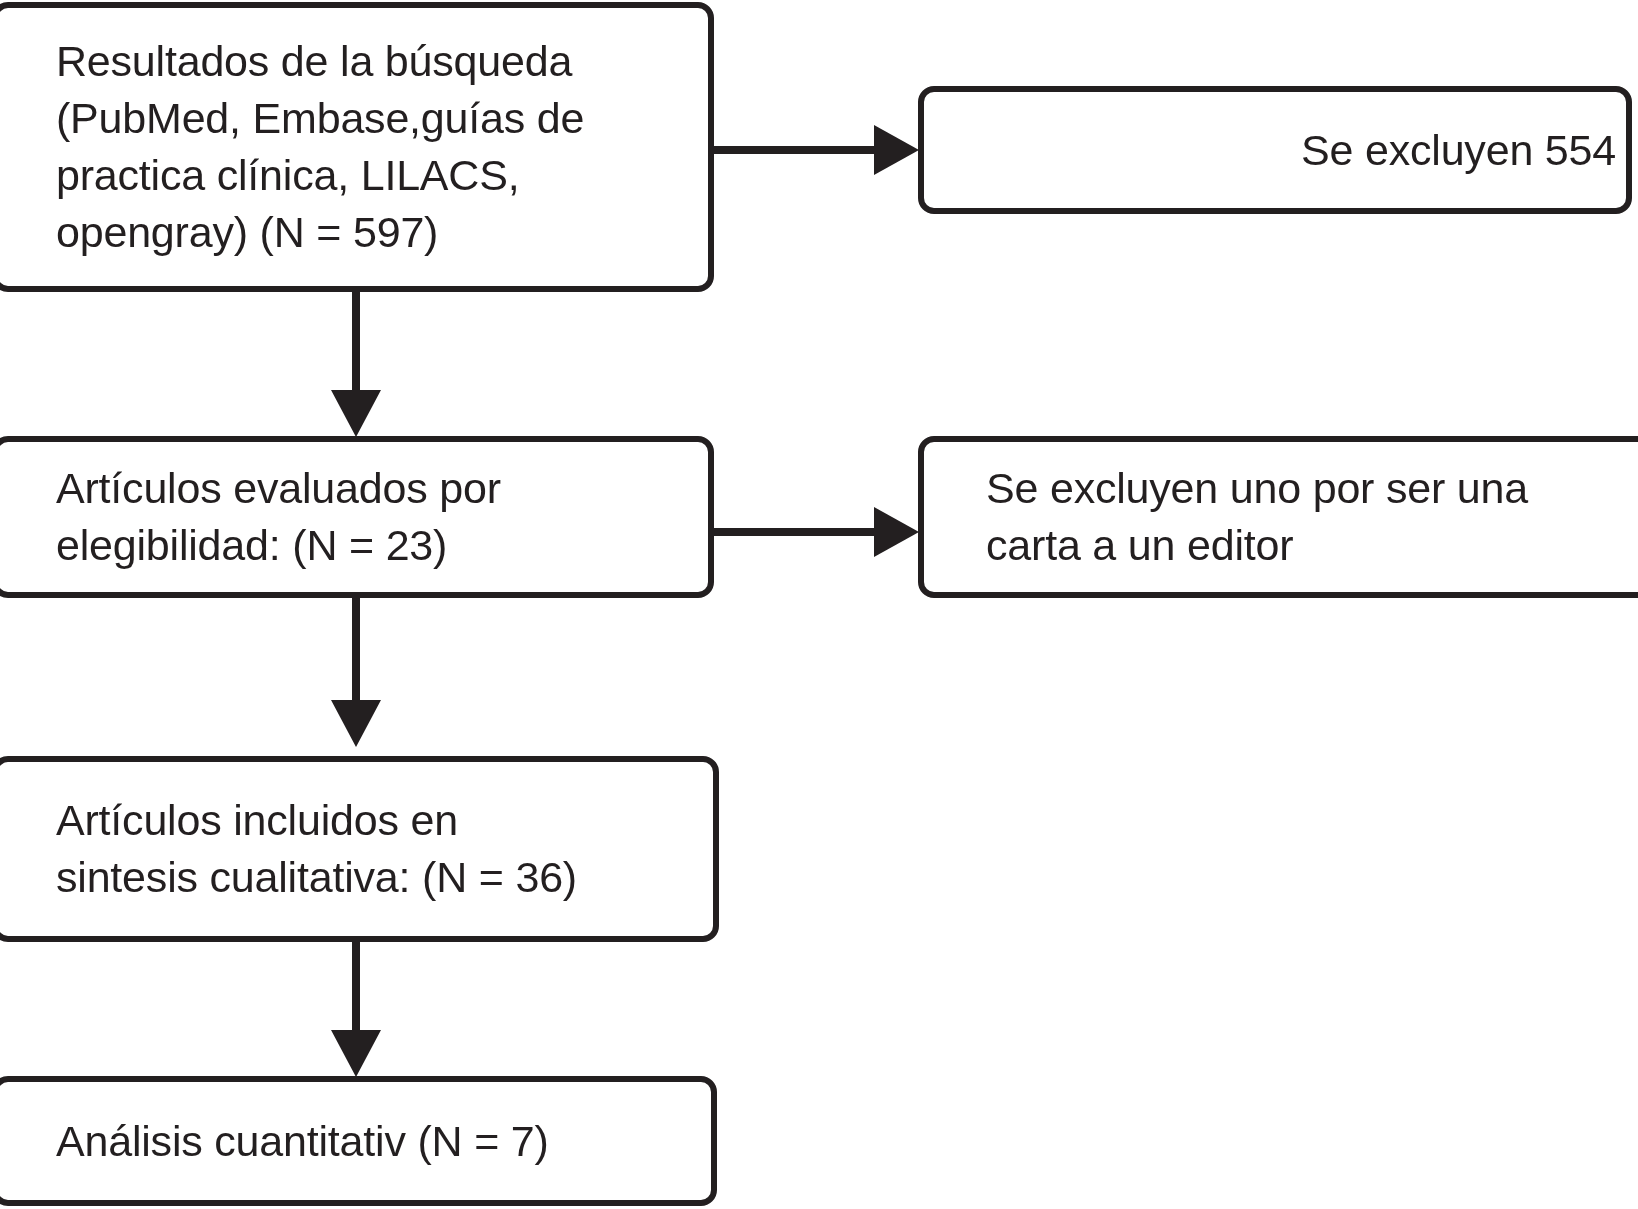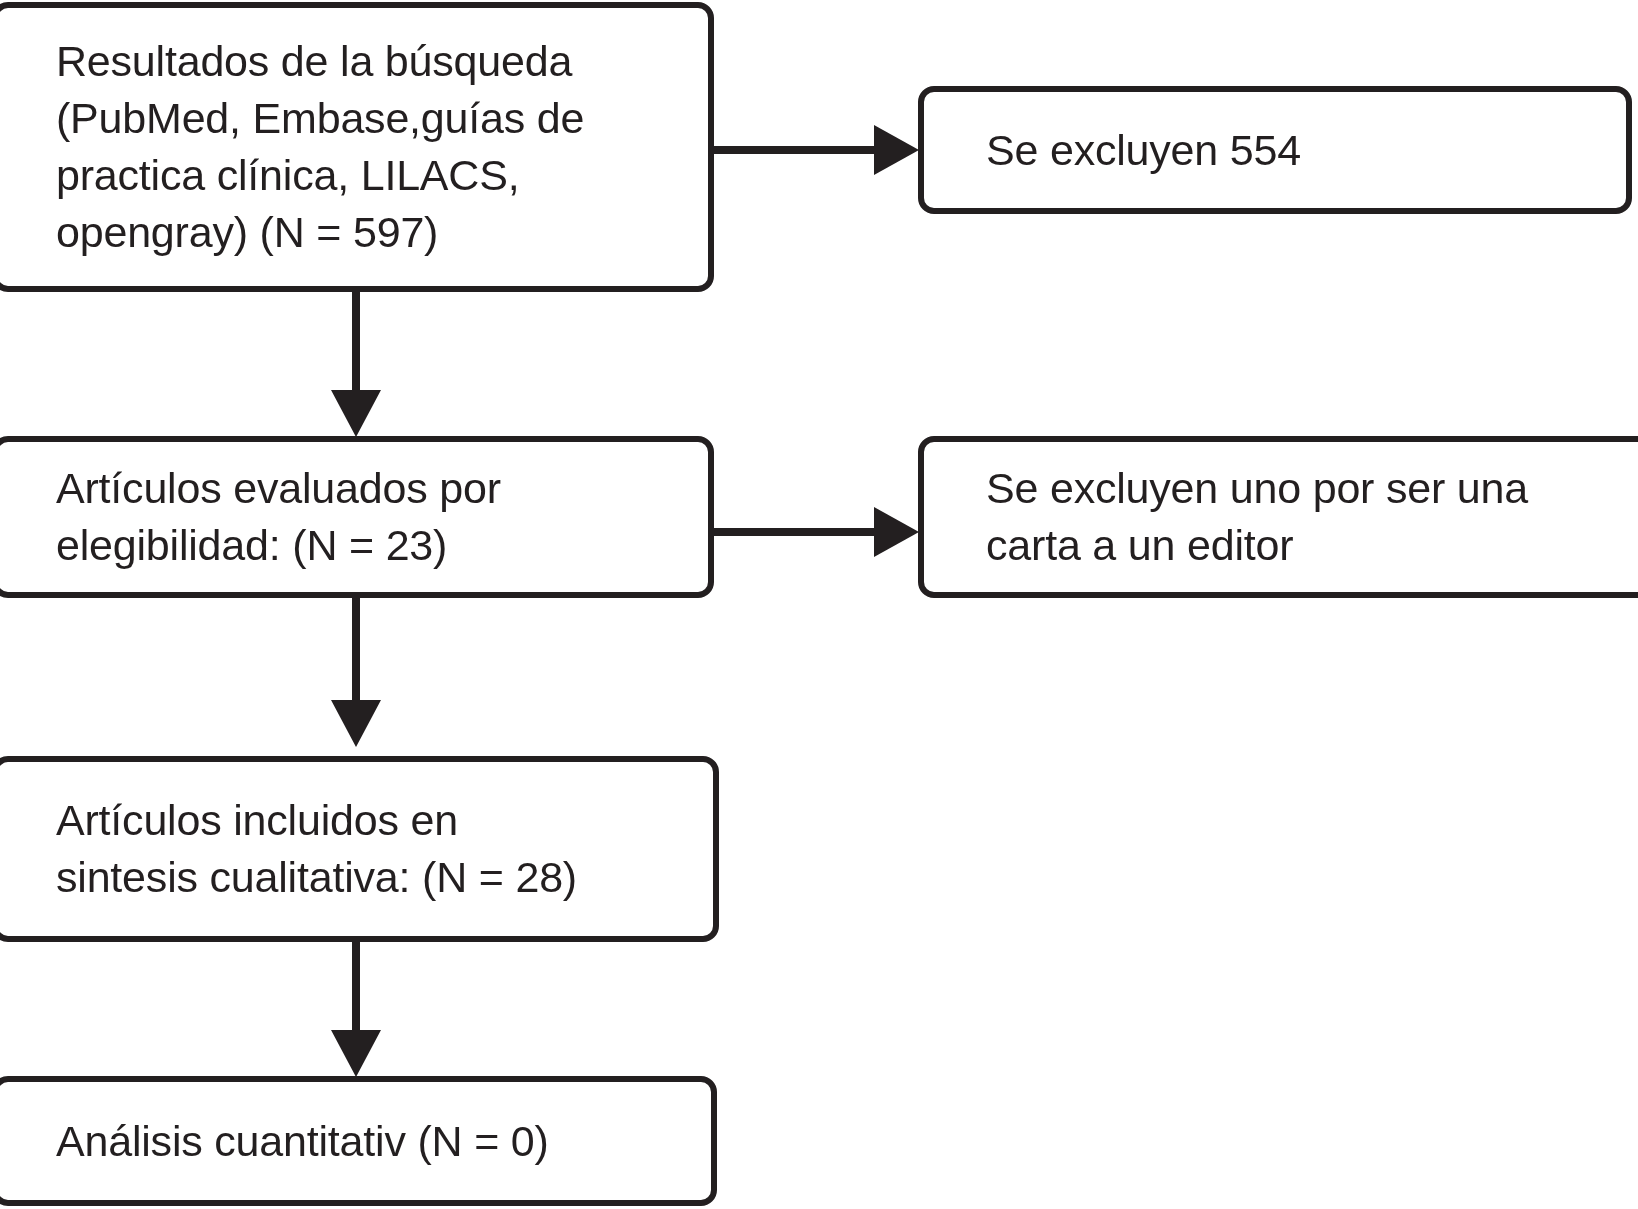--- a/index.html
+++ b/index.html
@@ -41,22 +41,22 @@
     width: 722px;
     height: 290px;
     padding-left: 58px;
     padding-right: 10px;
   }
   #box-excluded-554 {
     left: 918px;
     top: 86px;
     width: 714px;
     height: 128px;
-    padding-left: 62px;
     padding-right: 10px;
+    justify-content: flex-end;
   }
   #box-eligibility {
     left: -8px;
     top: 436px;
     width: 722px;
     height: 162px;
     padding-left: 58px;
     padding-right: 10px;
   }
   #box-excluded-letter {
@@ -156,25 +156,25 @@
 carta a un editor</span>
   </div>
 
   <div class="connector">
     <div class="conn-line-v" style="left:352px; top:596px; height:110px;"></div>
     <div class="arrowhead-down" style="left:331px; top:700px;"></div>
   </div>
 
   <div class="flow-box" id="box-qualitative">
     <span class="box-text">Artículos incluidos en
-sintesis cualitativa: (N = 28)</span>
+sintesis cualitativa: (N = 36)</span>
   </div>
 
   <div class="connector">
     <div class="conn-line-v" style="left:352px; top:940px; height:102px;"></div>
     <div class="arrowhead-down" style="left:331px; top:1030px;"></div>
   </div>
 
   <div class="flow-box" id="box-quantitative">
-    <span class="box-text">Análisis cuantitativ (N = 0)</span>
+    <span class="box-text">Análisis cuantitativ (N = 7)</span>
   </div>
 
 </div>
 
 </body></html>

